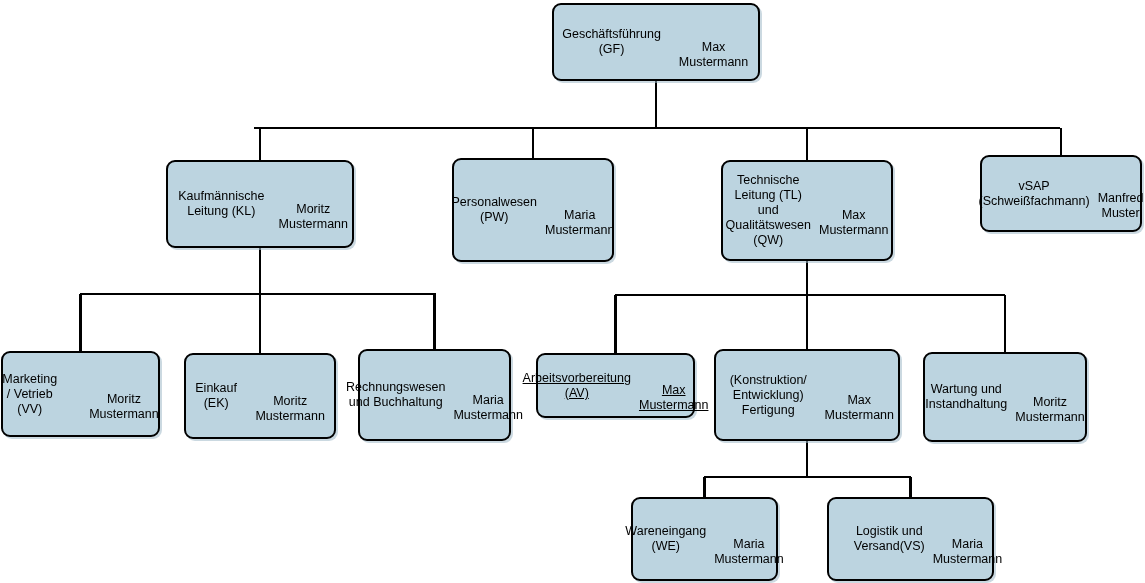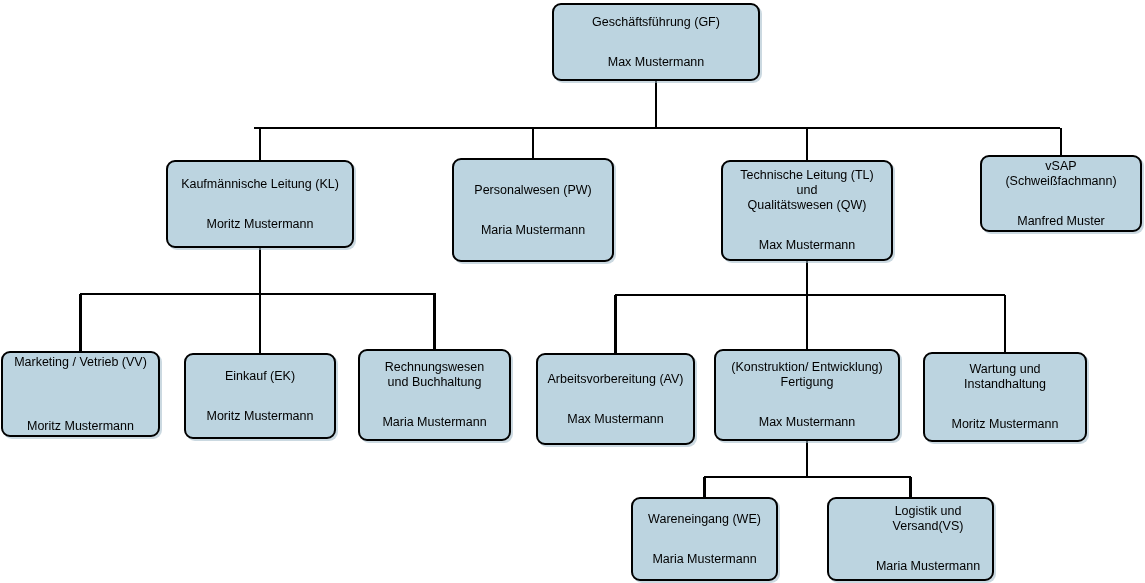--- a/index.html
+++ b/index.html
@@ -25,21 +25,21 @@
     width: 1145px;
     height: 583px;
   }
   .node-box {
     position: absolute;
     box-sizing: border-box;
     background: #bcd4e0;
     border: 2.5px solid #000000;
     border-radius: 9px;
     display: flex;
-    flex-direction: column;
+    flex-direction: row;
     align-items: center;
     justify-content: center;
     text-align: center;
     color: #000000;
     font-family: "Liberation Sans", sans-serif;
     font-size: 12.5px;
     line-height: 15px;
     box-shadow: 2px 2px 0 rgba(160,185,200,0.55);
     z-index: 2;
   }
@@ -108,21 +108,21 @@
     </div>
     <div class="node-box" style="left: 184px; top: 353px; width: 152px; height: 86px;">
       <div class="node-title">Einkauf (EK)</div>
       <div class="node-person">Moritz Mustermann</div>
     </div>
     <div class="node-box" style="left: 358px; top: 349px; width: 153px; height: 92px;">
       <div class="node-title">Rechnungswesen
 und Buchhaltung</div>
       <div class="node-person">Maria Mustermann</div>
     </div>
-    <div class="node-box" style="left: 536px; top: 353px; width: 159px; height: 92px;">
+    <div class="node-box" style="left: 536px; top: 353px; width: 159px; height: 65px; text-decoration: underline;">
       <div class="node-title">Arbeitsvorbereitung (AV)</div>
       <div class="node-person">Max Mustermann</div>
     </div>
     <div class="node-box" style="left: 714px; top: 349px; width: 186px; height: 92px;">
       <div class="node-title">(Konstruktion/ Entwicklung)
 Fertigung</div>
       <div class="node-person">Max Mustermann</div>
     </div>
     <div class="node-box" style="left: 923px; top: 352px; width: 164px; height: 90px;">
       <div class="node-title">Wartung und

